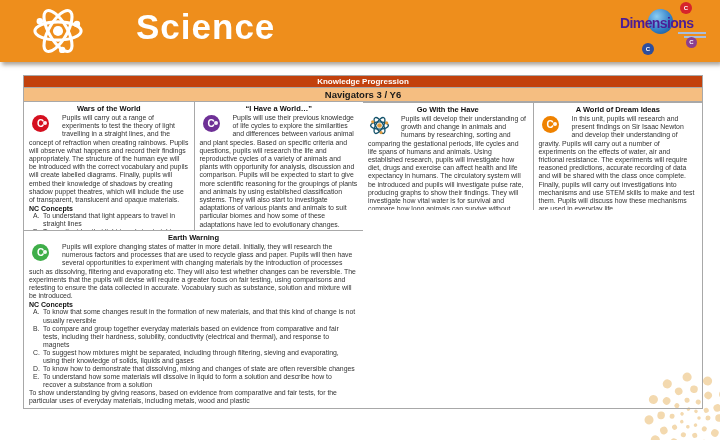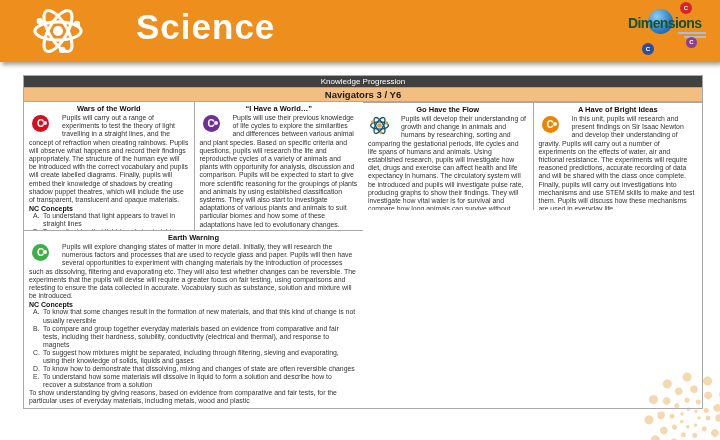--- a/index.html
+++ b/index.html
@@ -10,33 +10,33 @@
   
   .banner{position:absolute;left:0;top:0;width:720px;height:62px;background:#EE8E1C;
           box-shadow:2px 3px 4px rgba(90,75,60,.5);}
   .banner-atom{position:absolute;left:30px;top:3px;width:56px;height:56px;}
   .banner-title{position:absolute;left:96px;top:7px;font-size:35px;font-weight:bold;
                 color:#ffffff;letter-spacing:1px;margin-left:40px;}
   
   .logo{position:absolute;right:4px;top:1px;width:96px;height:60px;}
   .logo-globe{position:absolute;left:28px;top:8px;width:25px;height:25px;border-radius:50%;
               background:radial-gradient(circle at 35% 30%,#8ccdf2,#2e7bc4 60%,#174e86);}
-  .logo-text{position:absolute;left:8px;top:14px;font-size:14px;font-weight:bold;
-             color:#14532d;letter-spacing:-.6px;z-index:2;}
+  .logo-text{position:absolute;left:0;top:14px;font-size:14px;font-weight:bold;
+             color:#4c1d95;letter-spacing:-.6px;z-index:2;}
   .logo-dot{position:absolute;border-radius:50%;color:#fff;font-weight:bold;
             text-align:center;z-index:3;}
   .logo-dot.red{left:60px;top:1px;width:12px;height:12px;background:#d6242b;font-size:6px;line-height:12px;}
   .logo-dot.purple{left:66px;top:36px;width:11px;height:11px;background:#8b3f8f;font-size:6px;line-height:11px;}
   .logo-dot.blue{left:22px;top:42px;width:12px;height:12px;background:#2d4e9e;font-size:6px;line-height:12px;}
   .logo-tag1,.logo-tag2{position:absolute;background:#a9bedc;height:2px;z-index:2;}
   .logo-tag1{left:58px;top:31px;width:28px;}
   .logo-tag2{left:64px;top:35px;width:22px;}
   
   .ktable{position:absolute;left:23px;top:75px;width:678px;border:1px solid #a8a8a8;z-index:1;}
-  .kp-bar{height:11px;background:#404040;color:#fff;font-weight:normal;font-size:8px;
+  .kp-bar{height:11px;background:#c2410c;color:#fff;font-weight:bold;font-size:8px;
           line-height:11px;text-align:center;}
   .nav-bar{height:13px;background:#F5BE81;color:#1a1a1a;font-weight:bold;font-size:9.5px;
            line-height:13px;text-align:center;border-top:1px solid #a8a8a8;border-bottom:1px solid #a8a8a8;}
   .grid{display:grid;grid-template-columns:1fr 1fr 1fr 1fr;}
   .unit{padding:1px 5px 2px 5px;overflow:hidden;box-sizing:border-box;}
   .unit.rcol{border-left:1px solid #a8a8a8;}
   .unit.row2{border-top:1px solid #a8a8a8;}
   .unit.full{grid-column:1/3;border-top:1px solid #a8a8a8;min-height:86px;}
   .unit.h1{height:128px;}
   .unit.h2{height:108px;}
@@ -130,21 +130,21 @@
             <span class="cl">A.</span>
             <span class="ct">To know the difference in the life cycles of a mammal, an amphibian, an insect and a bird</span>
           </div>
         <div class="concept flush">
             <span class="ct">To recognise that living things produce offspring of the same kind, but normally offspring vary and are not identical to their parents</span>
           </div>
       </div>
     </section>
 
     <section class="unit h2 row2">
-      <h3 class="u-title">Go Have the Flow</h3>
+      <h3 class="u-title">Go With the Have</h3>
       <span class="u-icon atomwrap">
         <svg viewBox="0 0 40 40" width="21" height="21">
           <g fill="none" stroke="#14536B" stroke-width="2.6">
             <ellipse cx="20" cy="20" rx="17" ry="7"></ellipse>
             <ellipse cx="20" cy="20" rx="17" ry="7" transform="rotate(60 20 20)"></ellipse>
             <ellipse cx="20" cy="20" rx="17" ry="7" transform="rotate(120 20 20)"></ellipse>
           </g>
           <circle cx="20" cy="20" r="4.5" fill="#E09A3C"></circle>
           <circle cx="7" cy="13" r="3" fill="#E09A3C"></circle>
           <circle cx="33.5" cy="15" r="3" fill="#E09A3C"></circle>
@@ -166,21 +166,21 @@
             <span class="cl">C.</span>
             <span class="ct">To identify and name the main parts of the human circulatory systems, and explain the functions of the heart, blood vessels and blood</span>
           </div>
         <div class="concept flush">
             <span class="ct">To describe the ways in which nutrients and water are transported within animals, including humans</span>
           </div>
       </div>
     </section>
 
     <section class="unit h2 row2 rcol">
-      <h3 class="u-title">A Have of Bright Ideas</h3>
+      <h3 class="u-title">A World of Dream Ideas</h3>
       <span class="u-icon orange"><span>C</span><i class="mark"></i></span>
       <p class="u-desc">In this unit, pupils will research and present findings on Sir Isaac Newton and develop their understanding of gravity. Pupils will carry out a number of experiments on the effects of water, air and frictional resistance. The experiments will require reasoned predictions, accurate recording of data and will be shared with the class once complete. Finally, pupils will carry out investigations into mechanisms and use STEM skills to make and test them. Pupils will discuss how these mechanisms are used in everyday life.</p>
       <div class="nc-label">NC Concepts</div>
       <div class="concepts">
         <div class="concept">
             <span class="cl">A.</span>
             <span class="ct">To know that unsupported objects fall towards the Earth because of the force of gravity acting between the Earth and the falling object</span>
           </div>
         <div class="concept">
             <span class="cl">B.</span>

